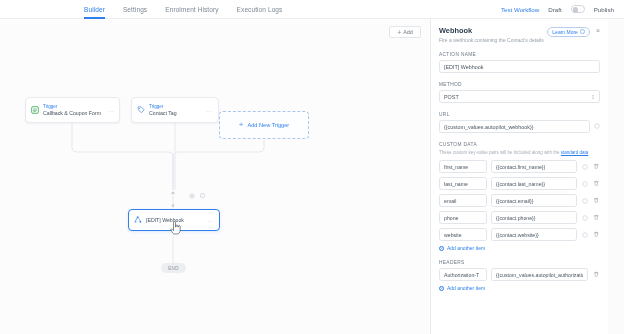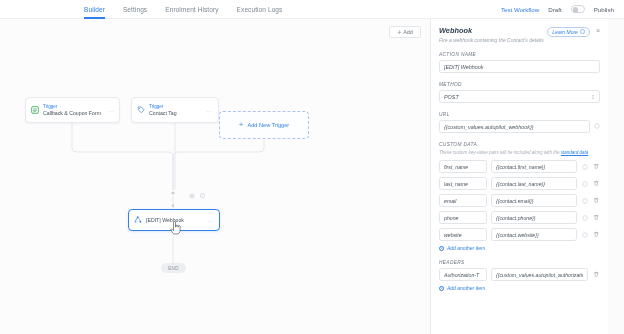--- a/index.html
+++ b/index.html
@@ -94,21 +94,20 @@
     background:#eceef1; border-radius:6px; display:flex; align-items:center;
     justify-content:center; font-size:4.6px; color:#8a949f; letter-spacing:.3px;
   }
   .cursor { position:absolute; top:202px; left:170px; width:11px; height:14px; pointer-events:none; }
 
   
   .panel {
     position:absolute; top:19px; left:430px; width:178px; height:315px;
     background:#ffffff; border-left:1px solid #e8eaee; padding:7px 8px 0 8px;
     overflow:hidden;
-    font-style:italic;
   }
   .phead { display:flex; align-items:flex-start; }
   .phead .ptitles { flex:1; }
   .ptitle { font-size:7.4px; font-weight:bold; color:#2c3e50; line-height:9px; }
   .pdesc { font-size:5px; color:#9aa3ad; margin-top:2px; line-height:6px; }
   .learnmore {
     display:flex; align-items:center; gap:2px; border:1px solid #b9cdf0;
     border-radius:7px; padding:1px 4px; font-size:5px; color:#2f80ed;
     cursor:pointer; white-space:nowrap; margin-top:1px;
   }

